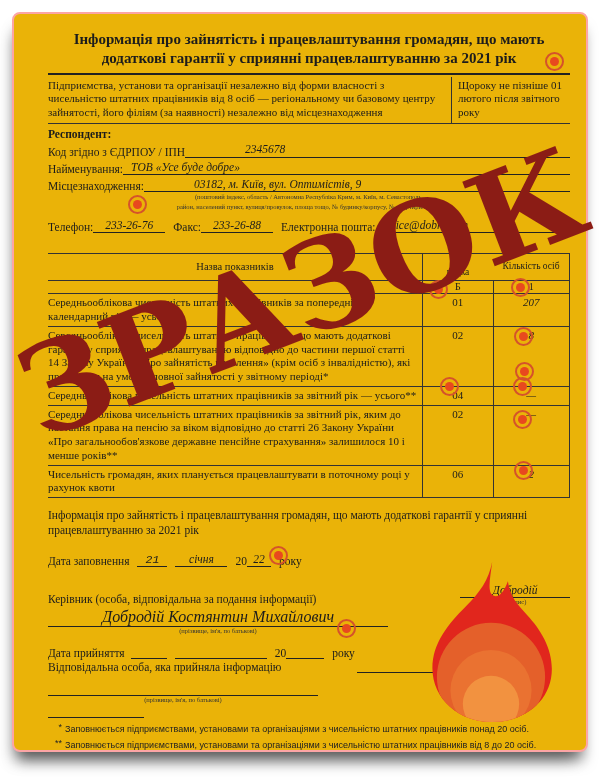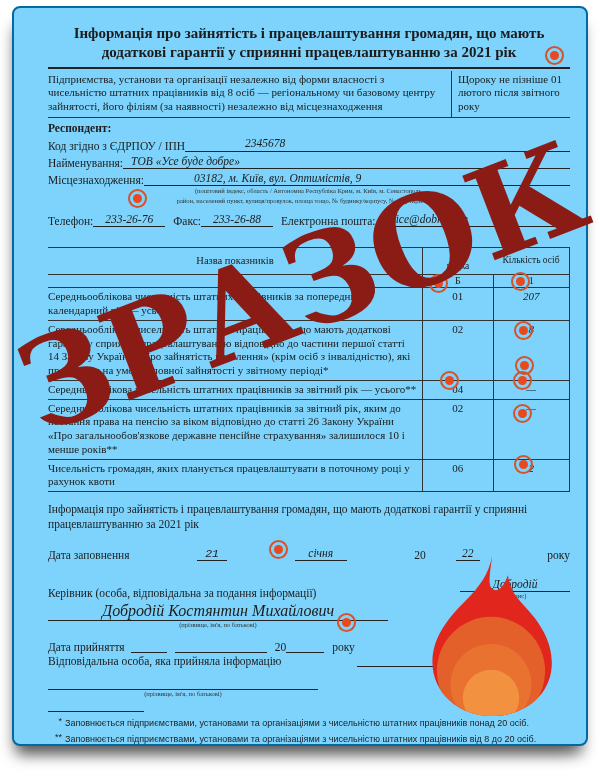--- a/index.html
+++ b/index.html
@@ -2,22 +2,22 @@
 <html lang="uk"><head>
 <meta charset="utf-8">
 <style>
   html,body{margin:0;padding:0;}
   body{
     width:600px;height:782px;background:#ffffff;position:relative;overflow:hidden;
     font-family:"Liberation Serif", serif;color:#1c1c1c;
     -webkit-font-smoothing:antialiased;
   }
   .page{
-    position:absolute;left:12px;top:6px;width:572px;height:736px;
-    background:#7dd3fc;border:2px solid #0369a1;border-radius:8px;
+    position:absolute;left:12px;top:12px;width:572px;height:736px;
+    background:#eab308;border:2px solid #fca5a5;border-radius:8px;
     box-shadow:0 13px 14px -5px rgba(0,0,0,.50), -6px 15px 16px -9px rgba(0,0,0,.35);
   }
   .content{position:absolute;left:34px;top:16px;width:522px;}
 
   .title{text-align:center;font-weight:bold;font-size:15px;line-height:1.25;}
   .dot{
     position:absolute;width:19px;height:19px;box-sizing:border-box;
     border:2px solid #d5522b;border-radius:50%;z-index:4;background:transparent;
   }
   .dot::after{
@@ -54,21 +54,21 @@
   .ind-table .hname{font-size:10.5px;}
   .ind-table .hsmall{font-size:9.5px;width:38px;}
   .ind-table .hcount{font-size:9.5px;width:72px;border-right:1px solid #333;}
   .ind-table td{vertical-align:top;padding:2px 4px 2px 0;border-bottom:1px solid #333;line-height:1.25;}
   .ind-table .ccell,.ind-table .vcell{border-left:1px solid #333;text-align:center;padding:2px 16px;}
   .ind-table .vcell{border-right:1px solid #333;font-style:italic;}
   .ind-table .letters td{font-size:10px;text-align:center;padding:0 2px;border-bottom:1px solid #333;}
 
   .para{font-size:11.5px;line-height:1.3;margin-top:10px;}
 
-  .date-line{display:flex;align-items:flex-end;font-size:11.5px;margin-top:15px;justify-content:space-between;}
+  .date-line{display:flex;align-items:flex-end;font-size:11.5px;margin-top:15px;}
   .date-line .gap{width:8px;}
 
   .kerivnyk{display:flex;justify-content:space-between;align-items:flex-end;font-size:11.5px;margin-top:17px;}
   .sigblock{width:110px;text-align:center;}
   .sig{border-bottom:1px solid #222;font-style:italic;font-size:11.5px;line-height:1.1;}
 
   .nameline{margin-top:3px;width:340px;}
   .nameline .fillw{width:100%;}
 
   .accept-line{display:flex;align-items:flex-end;font-size:11.5px;margin-top:11px;}

